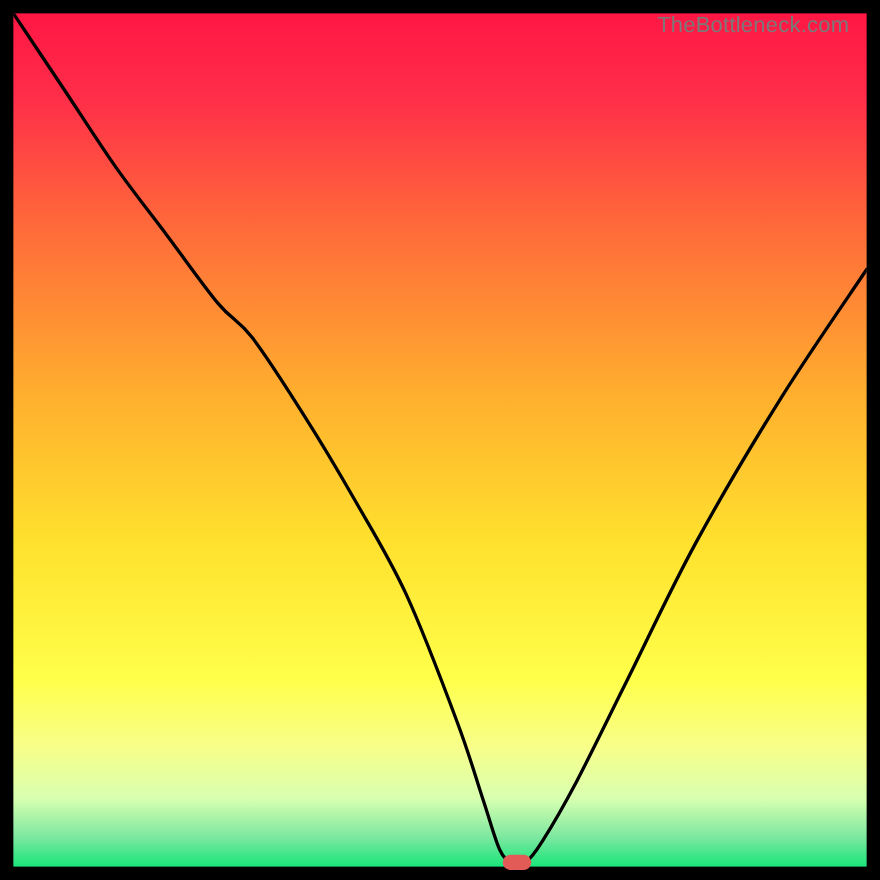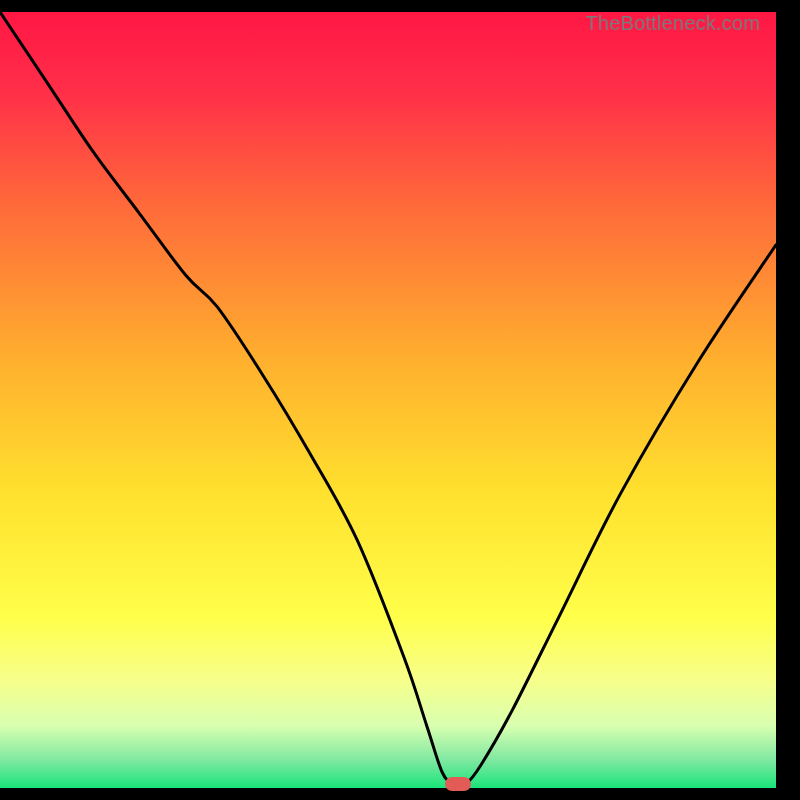--- a/index.html
+++ b/index.html
@@ -6,21 +6,21 @@
     margin: 0;
     padding: 0;
     width: 800px;
     height: 800px;
     background: #000;
     overflow: hidden;
     font-family: Arial, Helvetica, sans-serif;
   }
   .frame {
     position: absolute;
-    left: 0;
+    left: 12px;
     top: 12px;
     width: 776px;
     height: 776px;
     background: #000;
   }
   .plot {
     position: absolute;
     left: 0;
     top: 0;
     width: 776px;

